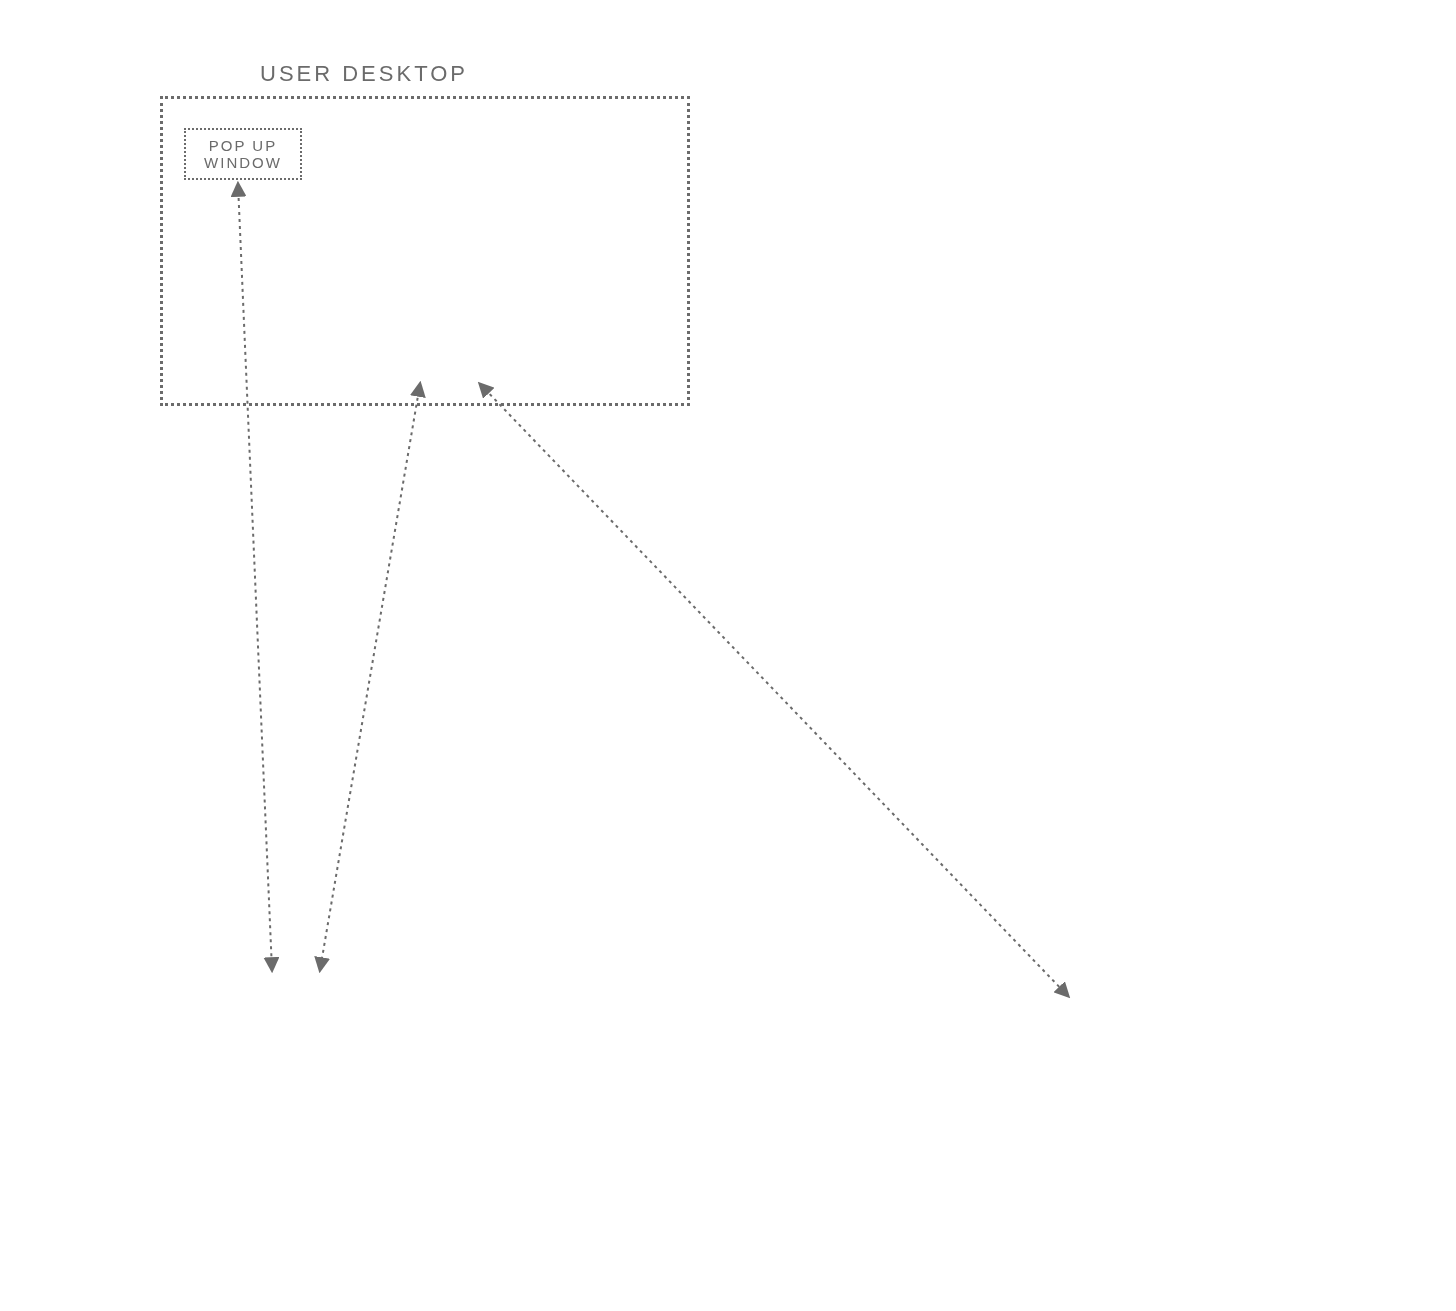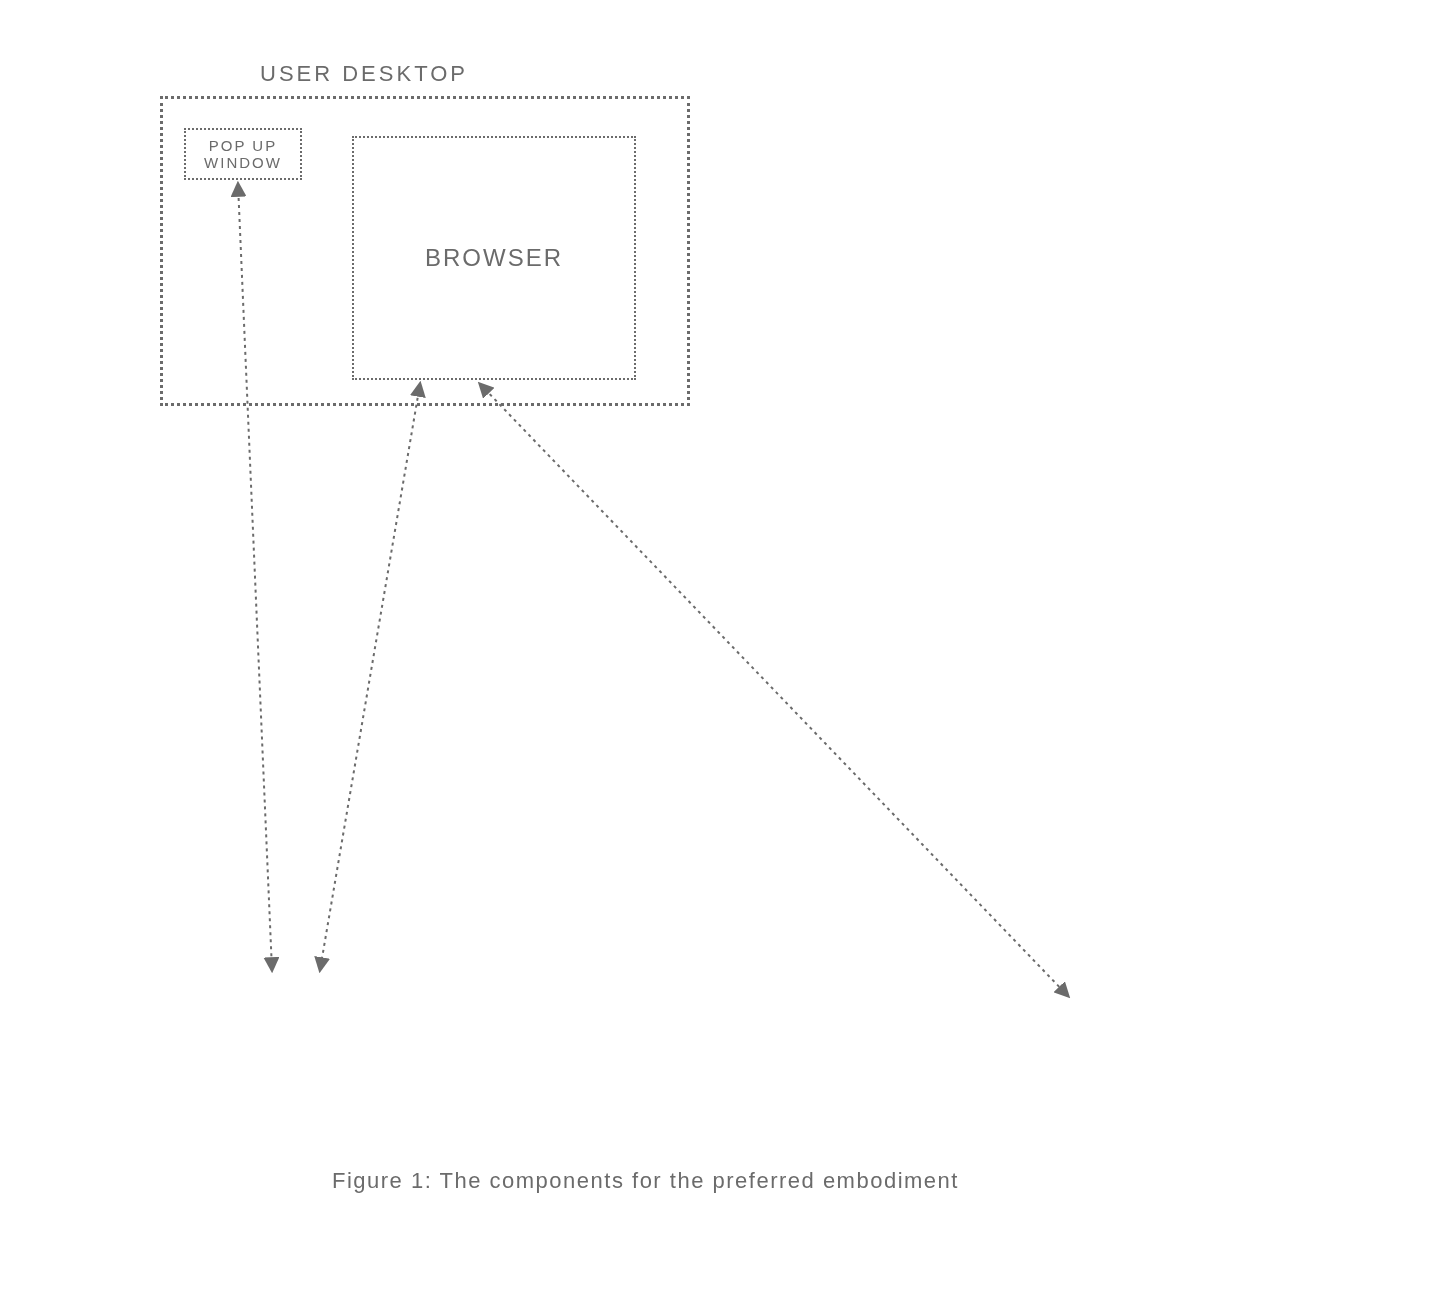--- a/index.html
+++ b/index.html
@@ -45,34 +45,30 @@
 <div class="stage">
 
   <div id="title" class="title">USER DESKTOP</div>
 
   <div id="user-desktop" class="box"></div>
 
   <div id="popup" class="box">
     <span>POP UP WINDOW</span>
   </div>
 
-  <div id="browser" class="box">
-    <span>BROWSER</span>
-  </div>
 
 
 
   <svg class="connectors">
     <defs>
       <marker id="ah" viewBox="0 0 10 10" refX="8" refY="5" markerWidth="8" markerHeight="8" orient="auto-start-reverse">
         <path d="M 0 0 L 10 5 L 0 10 z" fill="#6b6b6b"></path>
       </marker>
     </defs>
 
     <line x1="238" y1="148" x2="272" y2="934" marker-start="url(#ah)" marker-end="url(#ah)"></line>
 
     <line x1="420" y1="348" x2="320" y2="934" marker-start="url(#ah)" marker-end="url(#ah)"></line>
 
     <line x1="480" y1="348" x2="1068" y2="960" marker-start="url(#ah)" marker-end="url(#ah)"></line>
   </svg>
 
-  <div id="caption" class="title">Figure 1: The components for the preferred embodiment</div>
 </div>
 
 </body></html>

